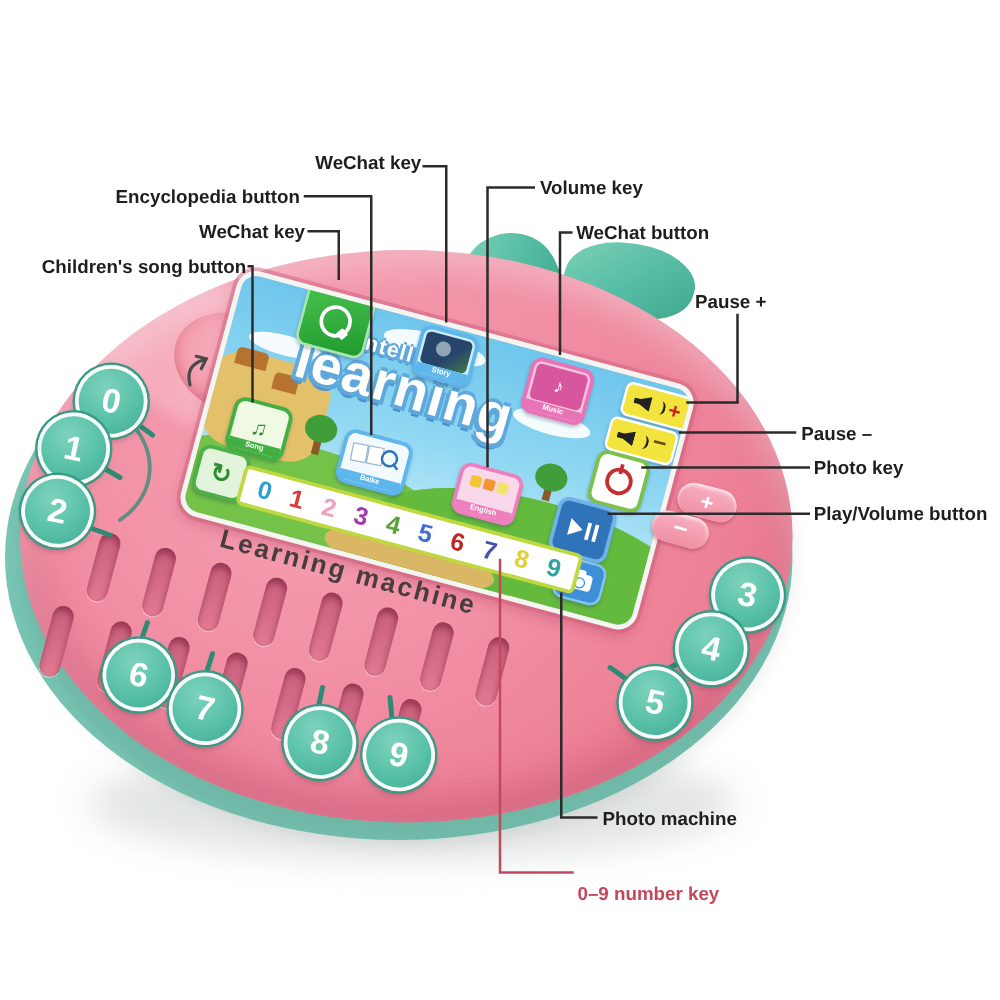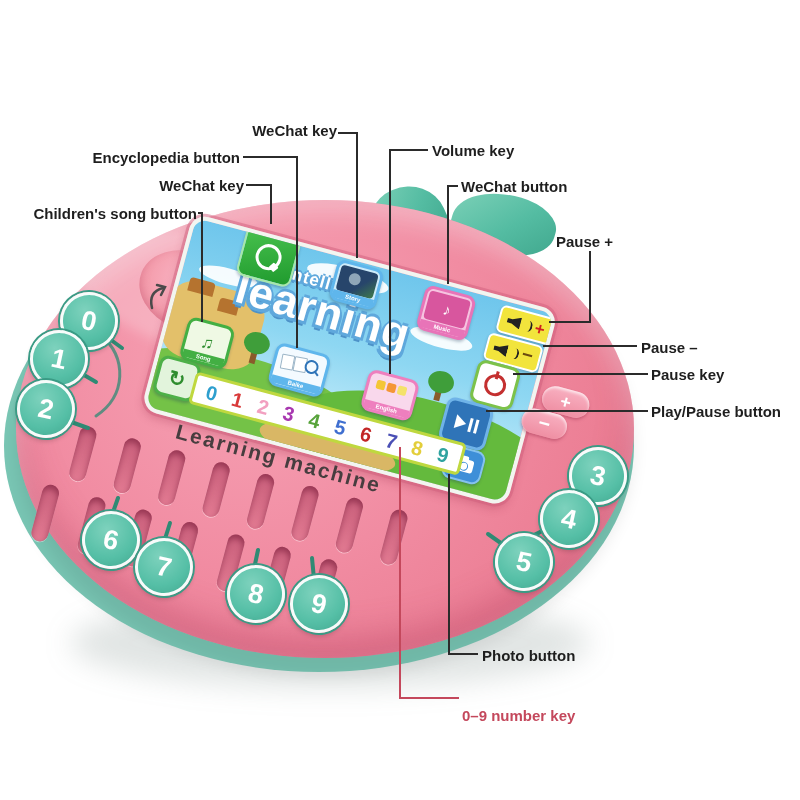--- a/index.html
+++ b/index.html
@@ -350,18 +350,18 @@
   </svg>
 
   <div class="abs lbl" style="right:463px;top:122px;">WeChat key</div>
   <div class="abs lbl" style="right:560px;top:149px;margin-left:16px;">Encyclopedia button</div>
   <div class="abs lbl" style="right:556px;top:177px;">WeChat key</div>
   <div class="abs lbl" style="right:603px;top:205px;text-align:right;">Children's song button</div>
   <div class="abs lbl" style="left:432px;top:142px;">Volume key</div>
   <div class="abs lbl" style="left:461px;top:178px;">WeChat button</div>
   <div class="abs lbl" style="left:556px;top:233px;">Pause +</div>
   <div class="abs lbl" style="left:641px;top:339px;">Pause –</div>
-  <div class="abs lbl" style="left:651px;top:366px;">Pause key</div>
-  <div class="abs lbl" style="left:651px;top:403px;">Play/Pause button</div>
-  <div class="abs lbl" style="left:482px;top:647px;">Photo button</div>
+  <div class="abs lbl" style="left:651px;top:366px;">Photo key</div>
+  <div class="abs lbl" style="left:651px;top:403px;">Play/Volume button</div>
+  <div class="abs lbl" style="left:482px;top:647px;">Photo machine</div>
   <div class="abs lbl lbl-red" style="left:462px;top:707px;">0–9 number key</div>
 
 </div>
 
 </body></html>

